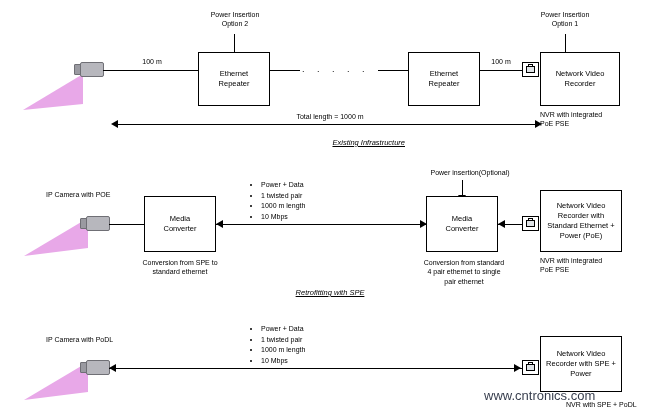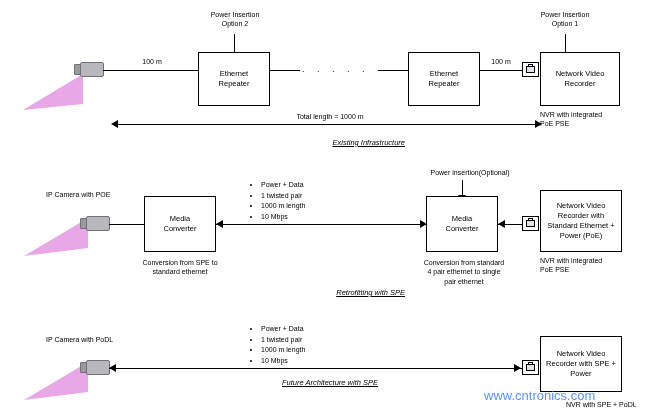--- a/index.html
+++ b/index.html
@@ -94,21 +94,21 @@
     border-bottom: none;
     box-sizing: border-box;
   }
   .dots {
     font-size: 9px;
     letter-spacing: 5px;
     color: #000;
   }
   .wm {
     font-size: 13px;
-    color: #3b82f6;
+    color: #0f172a;
     opacity: .85;
     font-family: "Liberation Sans", sans-serif;
   }
 </style>
 </head>
 <body>
 
 <div id="root">
 
   <div class="abs lbl" style="left:190px; top:10px; width:90px;">Power Insertion
@@ -200,21 +200,21 @@
   <div class="abs" style="left:498px; top:220px; width:0; height:0; border-top:4px solid transparent; border-bottom:4px solid transparent; border-right:7px solid #000;"></div>
 
   <div class="abs nvr-port" style="left:522px; top:216px;"></div>
   <div class="abs box" style="left:540px; top:190px; width:82px; height:62px; white-space:pre-line;">Network Video
 Recorder with
 Standard Ethernet +
 Power (PoE)</div>
   <div class="abs lbl lbl-left" style="left:540px; top:256px; width:90px;">NVR with integrated
 PoE PSE</div>
 
-  <div class="abs sect" style="left:255px; top:288px; width:150px;text-align:right;">Retrofitting with SPE</div>
+  <div class="abs sect" style="left:255px; top:288px; width:150px;">Retrofitting with SPE</div>
 
   <div class="abs lbl lbl-left" style="left:46px; top:335px; width:120px;">IP Camera with PoDL</div>
 
   <div class="abs" style="left:22px; top:350px;">
     <svg width="80" height="60">
       <polygon points="66,12 2,50 66,42" fill="#e8a8e8"></polygon>
     </svg>
   </div>
   <div class="abs cam-body" style="left:86px; top:360px;"></div>
   <div class="abs cam-lens" style="left:80px; top:362px;"></div>
@@ -229,17 +229,16 @@
     <li>1000 m length</li>
     <li>10 Mbps</li>
   </ul>
 
   <div class="abs nvr-port" style="left:522px; top:360px;"></div>
   <div class="abs box" style="left:540px; top:336px; width:82px; height:56px; white-space:pre-line;">Network Video
 Recorder with SPE +
 Power</div>
   <div class="abs lbl lbl-left" style="left:566px; top:400px; width:90px;">NVR with SPE + PoDL</div>
 
-  <div class="abs sect" style="left:255px; top:378px; width:150px;">Future Architecture with SPE</div>
 
   <div class="abs wm" style="left:484px; top:388px;">www.cntronics.com</div>
 
 </div>
 
 </body></html>

